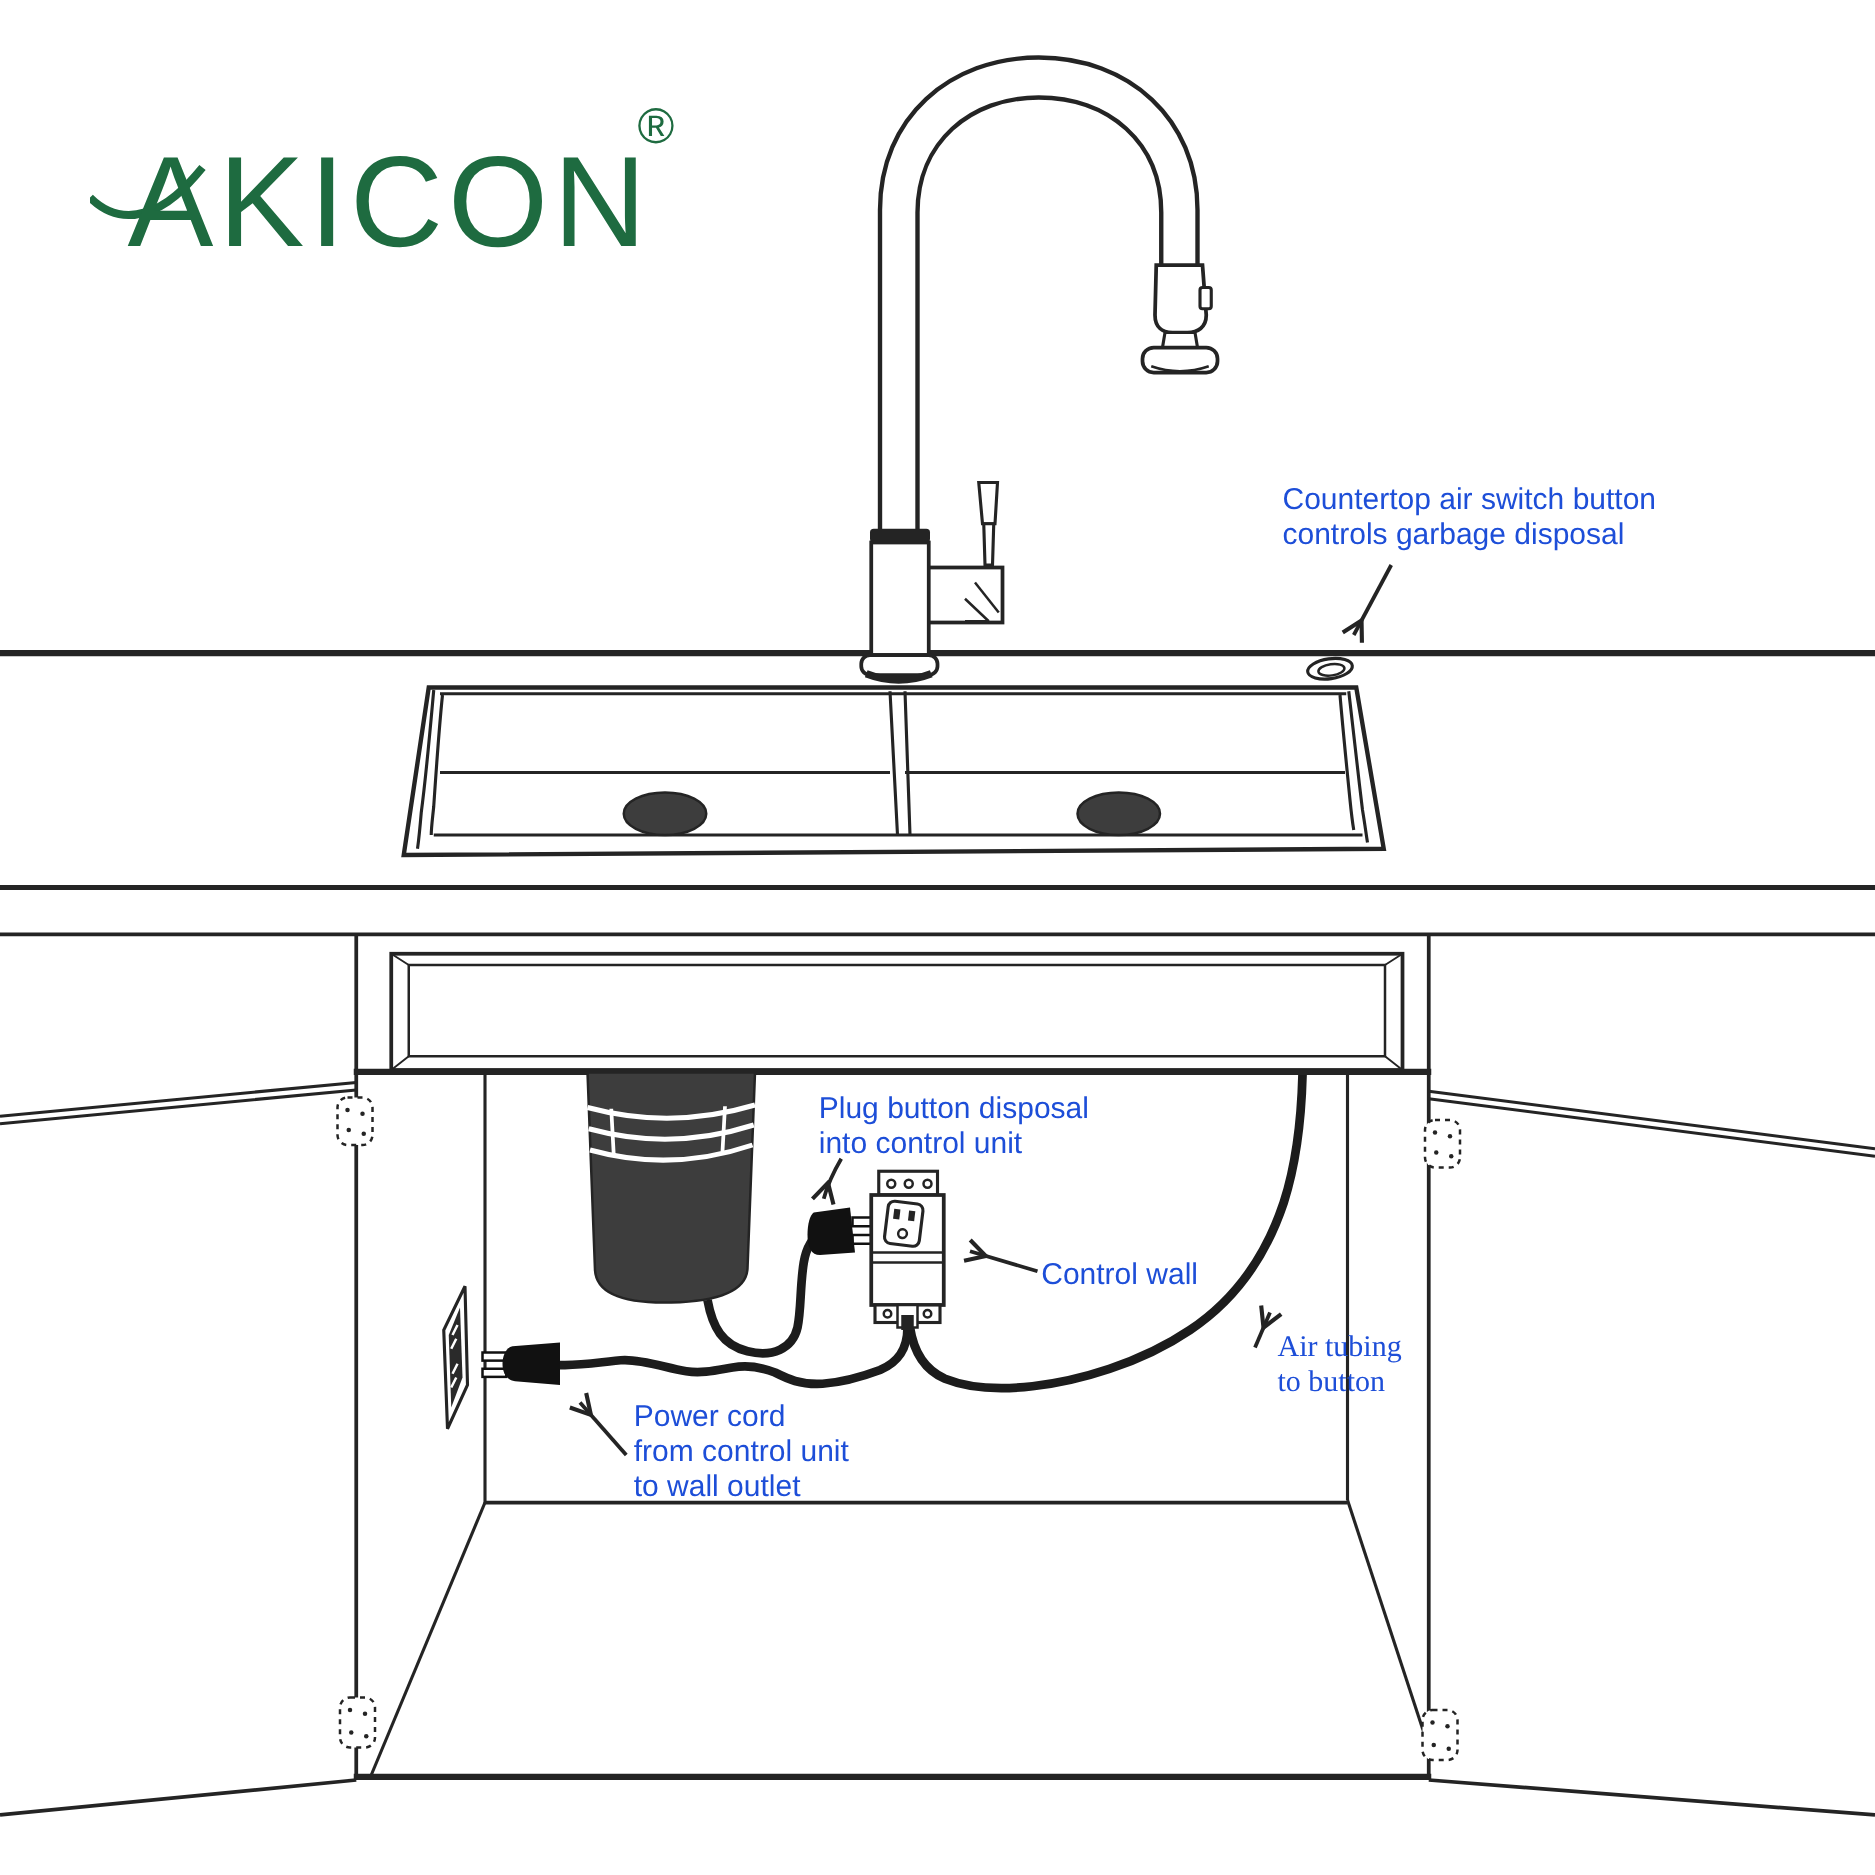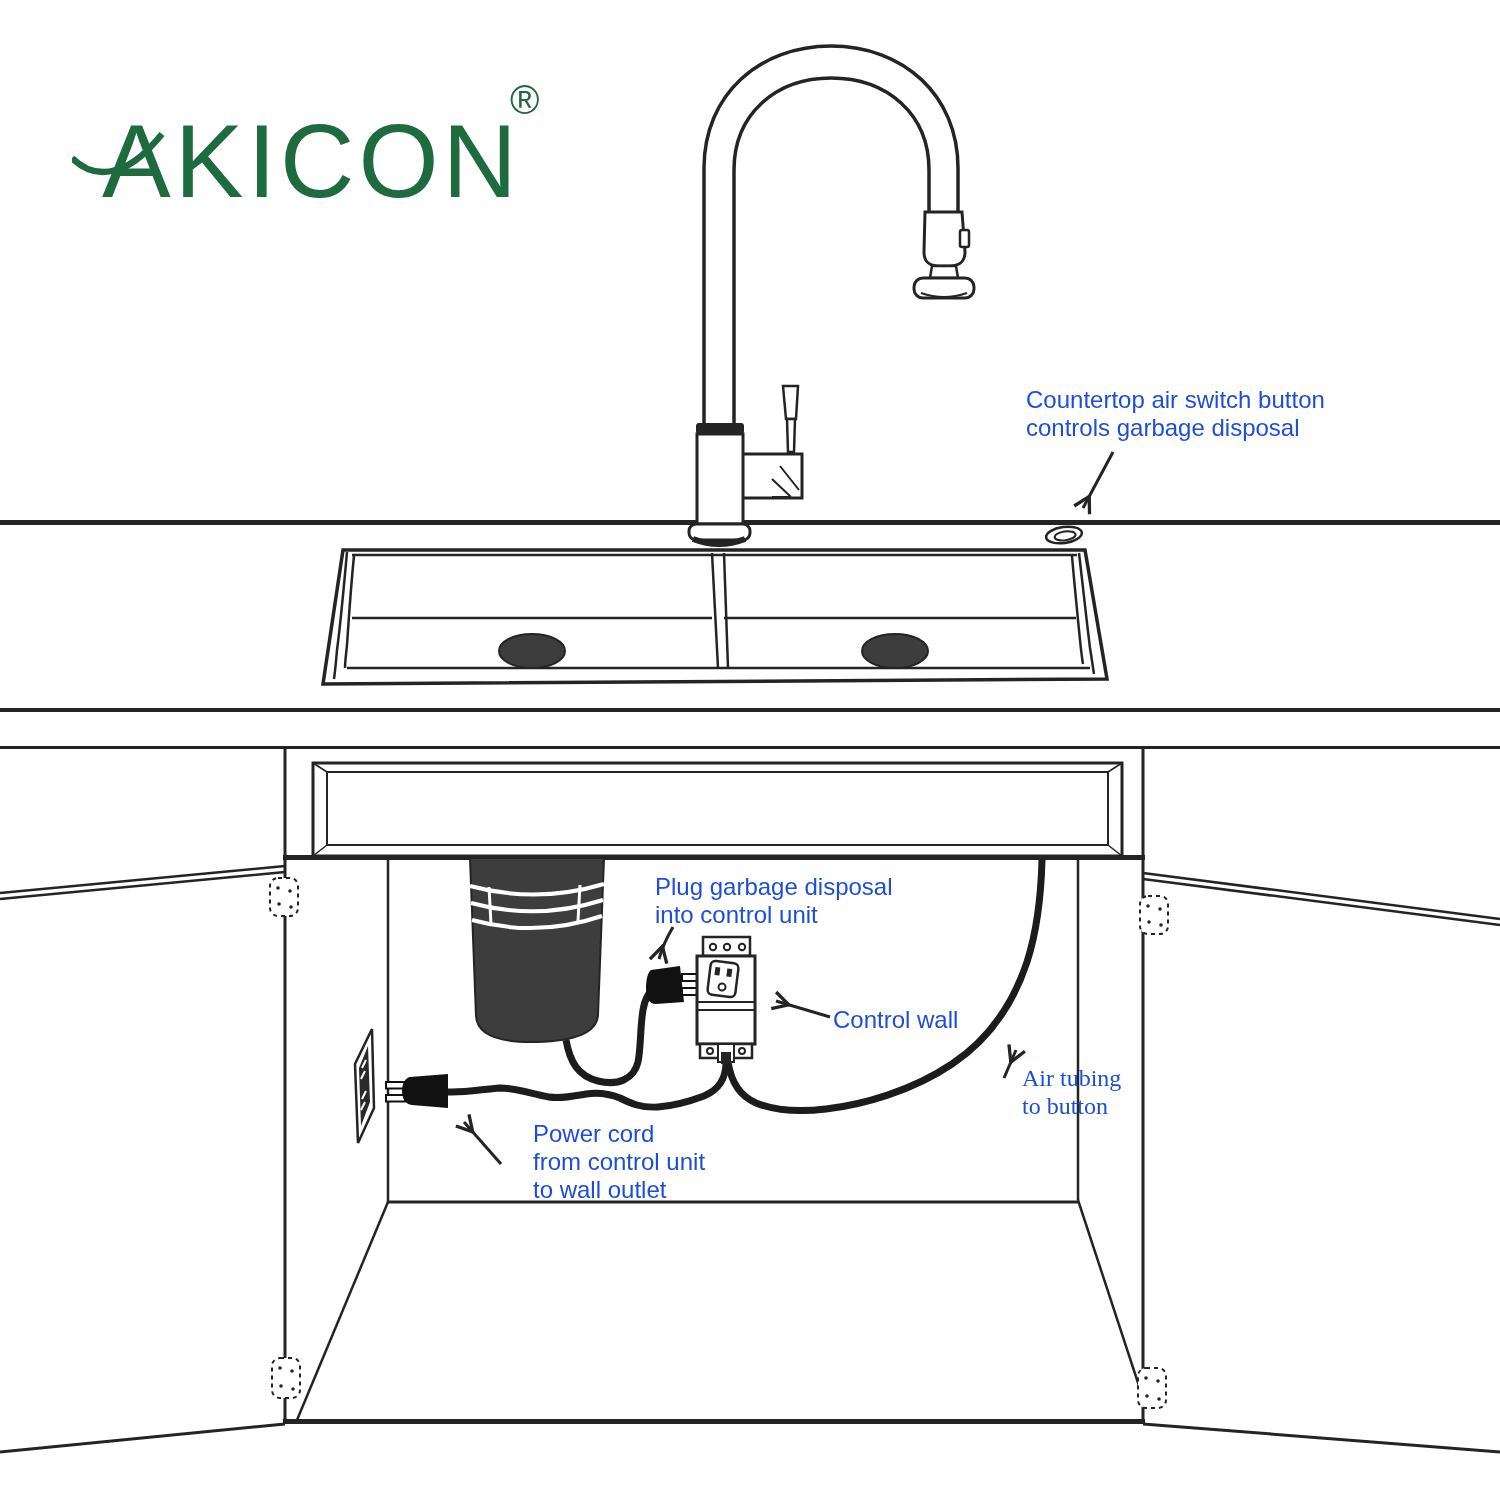--- a/index.html
+++ b/index.html
@@ -188,25 +188,25 @@
     <svg width="500" height="150" viewBox="0 0 500 150">
       <path d="M0,88 C12,100 27,105 44,100 C62,95 76,81 90,64" fill="none" stroke="#1e6b40" stroke-width="6.5"></path>
       <text x="30" y="127" font-size="103" letter-spacing="4" fill="#1e6b40" font-family="Liberation Sans, sans-serif">AKICON</text>
       <text x="438" y="44" font-size="40" fill="#1e6b40" font-family="Liberation Sans, sans-serif">®</text>
     </svg>
   </div>
 
   <div class="label" style="left:1026px;top:386px;">Countertop air switch button
 controls garbage disposal</div>
 
-  <div class="label" style="left:655px;top:873px;">Plug garbage disposal
+  <div class="label" style="left:655px;top:873px;">Plug button disposal
 into control unit</div>
 
   <div class="label" style="left:833px;top:1006px;">Control wall</div>
 
   <div class="label" style="left:1022px;top:1064px;font-family:Liberation Serif, serif;">Air tubing
 to button</div>
 
-  <div class="label" style="left:533px;top:1120px;">Power cord
+  <div class="label" style="left:507px;top:1120px;">Power cord
 from control unit
 to wall outlet</div>
 
 </div>
 
 </body></html>

